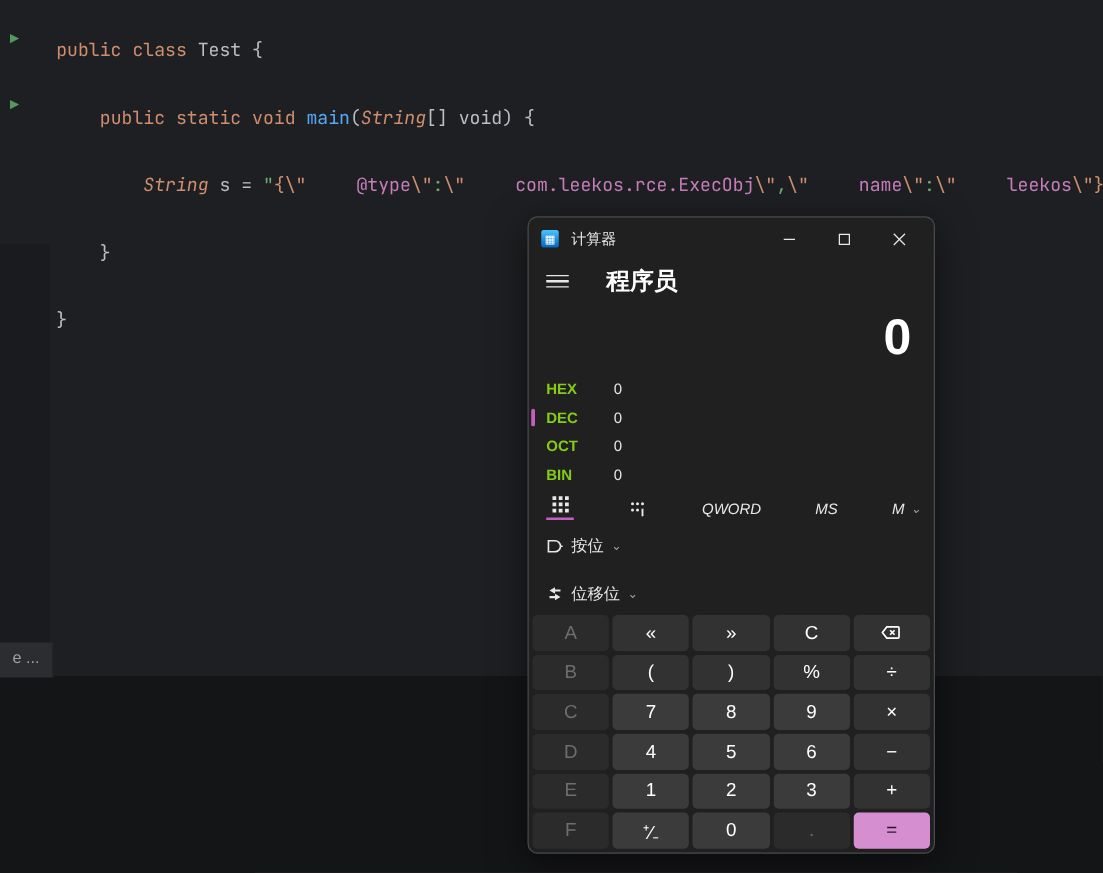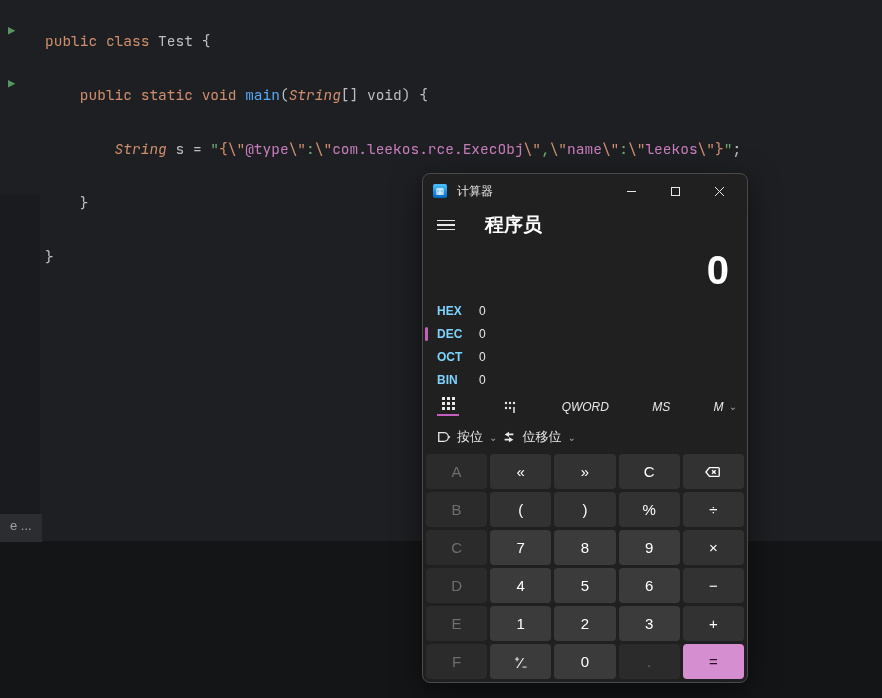--- a/index.html
+++ b/index.html
@@ -34,21 +34,21 @@
   .code-area {
     padding-left: 5px;
     white-space: pre;
     position: relative;
   }
   .hint { color: #6f737a; font-size: 13px; }
   .kw  { color: #cf8e6d; }     
   .cls { color: #bcbec4; }     
   .typ { color: #a9b7c6; font-style: italic; }
   .str { color: #6aab73; }     
-  .str-hl { color: #c77dbb; }  
+  .str-hl { color: #c77dbb; margin-left: 40px; }  
   .str-or { color: #cf8e6d; }  
   .fn  { color: #56a8f5; }     
   .obj { color: #bcbec4; }
   .jsn { color: #c77dbb; }     
   .par { color: #bcbec4; }
   .pun { color: #bcbec4; }
   .ital { font-style: italic; color:#bcbec4;}
   .line { display:block; }
   .darker-strip {
     position:absolute;
@@ -115,42 +115,43 @@
     color:#ffffff;
     padding: 10px 18px 6px 0;
   }
 
   .bases {
     padding: 0 14px 4px 14px;
     font-size: 12px;
     color:#a0a0a0;
   }
   .base-row { display:flex; align-items:center; height:23px; position:relative;}
-  .base-row .lbl { width:42px; color:#7dd3fc; font-weight:600;}
+  .base-row .lbl { width:54px; color:#84cc16; font-weight:600;}
   .base-row .val { color:#e8e8e8; }
   .base-row.sel::before {
     content:""; position:absolute; left:-12px; top:5px; width:3px; height:14px;
     background:#c55fbf; border-radius:2px;
   }
 
   .toolrow {
     display:flex; align-items:center; justify-content:space-between;
     padding: 2px 10px 6px 14px;
     font-size:12px;
     color:#e8e8e8;
   }
   .toolrow .titem { display:flex; align-items:center; gap:5px;font-style:italic;}
   .toolrow .indic { width:22px; border-bottom:2px solid #c55fbf; padding-bottom:4px; display:flex;justify-content:center;}
   .toolrow .grid3 { display:grid; grid-template-columns:repeat(3,3px); grid-auto-rows:3px; gap:2px;}
   .toolrow .grid3 i{ background:#e8e8e8;}
   .toolrow svg{ width:16px;height:16px; stroke:#e8e8e8; stroke-width:1.5; fill:none;}
 
   .bitshift {
-    display:flex; gap:5px; padding:6px 14px 8px 14px; font-size:13px;
+    display:flex; gap:20px; padding:6px 14px 8px 14px; font-size:13px;
     color:#e8e8e8;
+    flex-direction:column;
   }
   .bitshift .bs { display:flex; align-items:center; gap:6px;}
   .bitshift svg{ width:14px;height:14px; stroke:#e8e8e8; stroke-width:1.5; fill:none;}
   .chev { font-size:10px; color:#a0a0a0; }
 
   .keys {
     flex:1;
     display:grid;
     grid-template-columns: repeat(5, 1fr);
     grid-auto-rows: 1fr;

